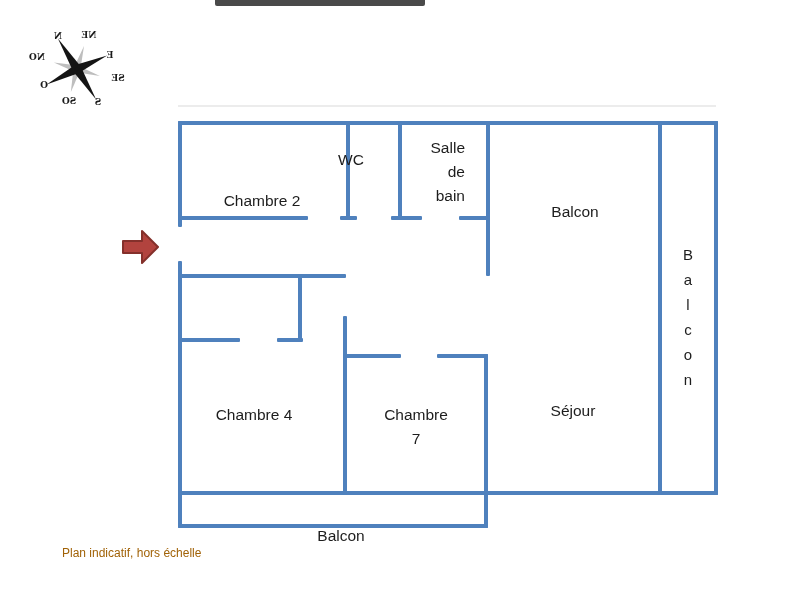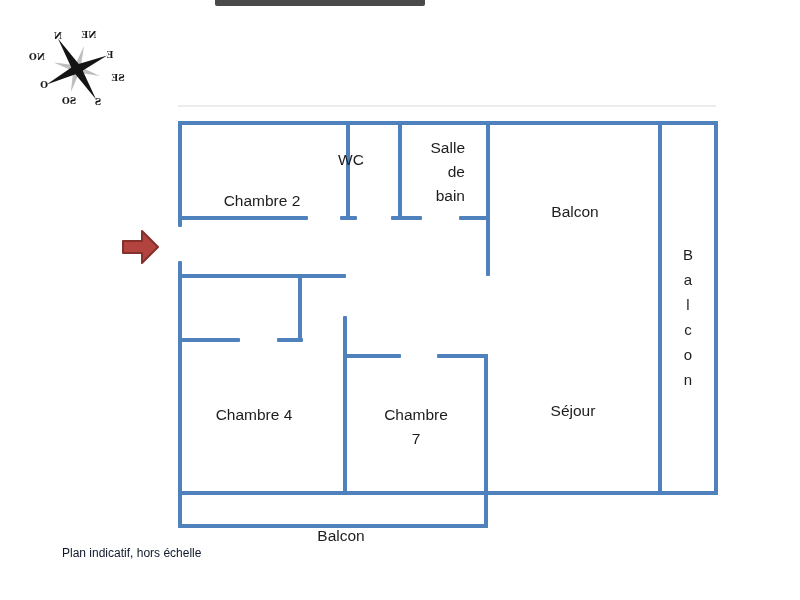--- a/index.html
+++ b/index.html
@@ -12,21 +12,21 @@
   .abs{position:absolute;}
   .wall{position:absolute;background:var(--wall,#4f81bd);border-radius:1px;}
   .room-label{
     position:absolute;transform:translate(-50%,-50%);
     font-size:15.5px;line-height:24px;text-align:center;
     color:var(--text,#1d1d1d);white-space:nowrap;
   }
   .room-label.wrap{white-space:normal;}
   .faint-line{position:absolute;background:#ececec;}
   .top-bar{position:absolute;left:215px;top:0;width:210px;height:6px;background:var(--top-bar,#4a4a4a);border-radius:0 0 2px 2px;}
-  .footnote{position:absolute;left:62px;top:546px;font-size:12px;color:#0f172a;}
+  .footnote{position:absolute;left:62px;top:546px;font-size:12px;color:#a16207;}
   
   .compass{position:absolute;left:17px;top:15px;width:122px;height:112px;}
   .compass svg{position:absolute;left:0;top:0;}
   .compass-label{
     position:absolute;transform:translate(-50%,-50%) scaleX(-1);
     font-family:"DejaVu Serif", serif;font-weight:bold;font-size:9px;color:#1a1a1a;
   }
   
   .vtext{position:absolute;transform:translateX(-50%);font-size:15px;color:#1d1d1d;}
   .vtext .ch{height:25px;line-height:25px;text-align:center;}

